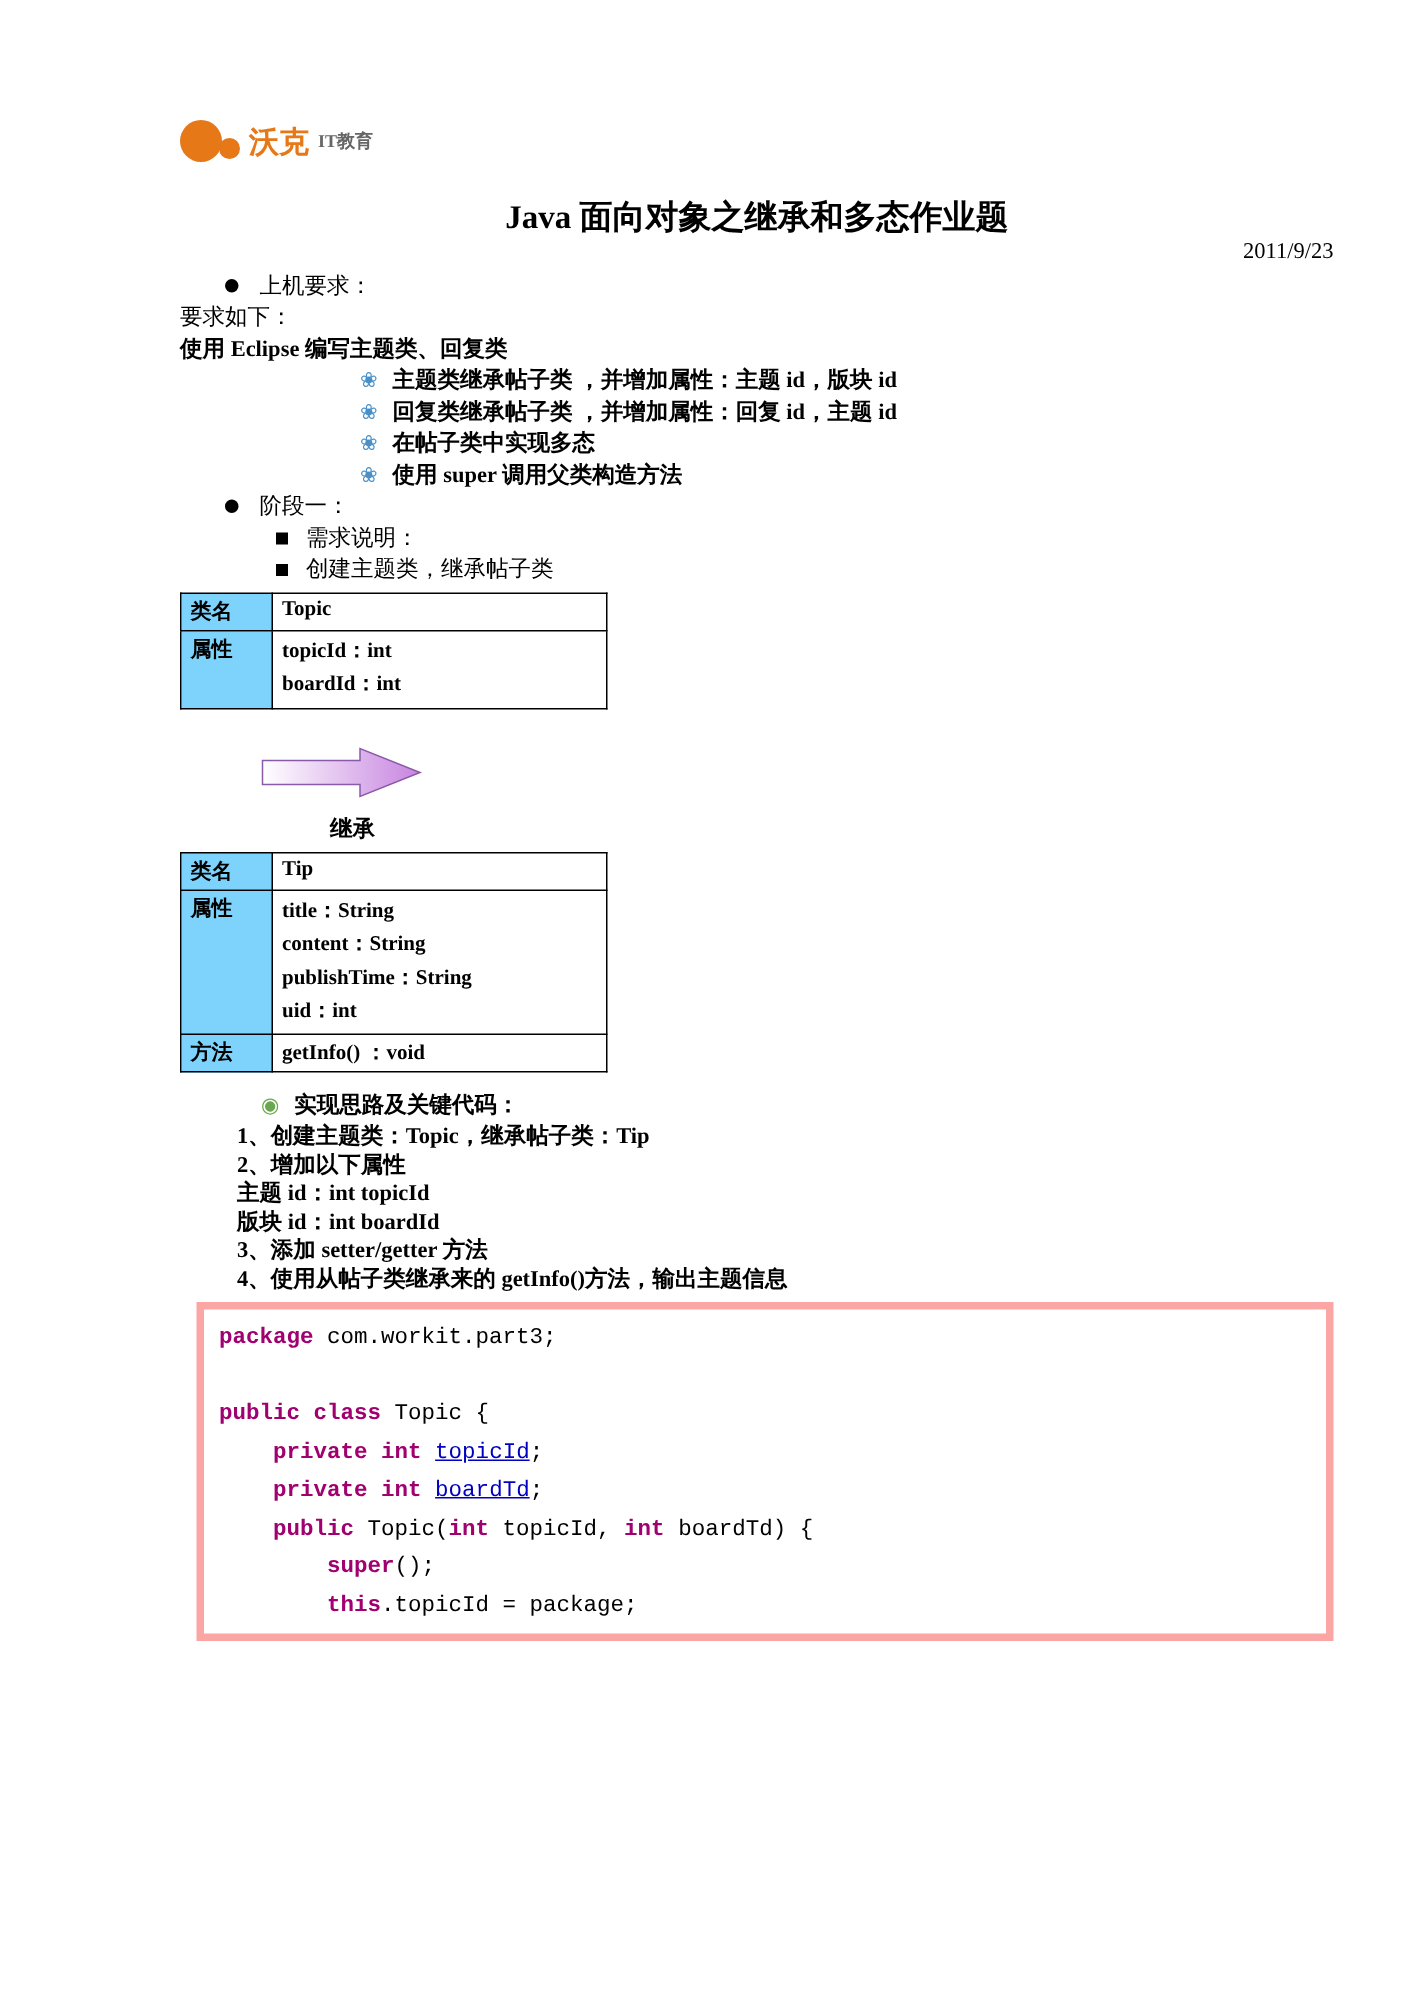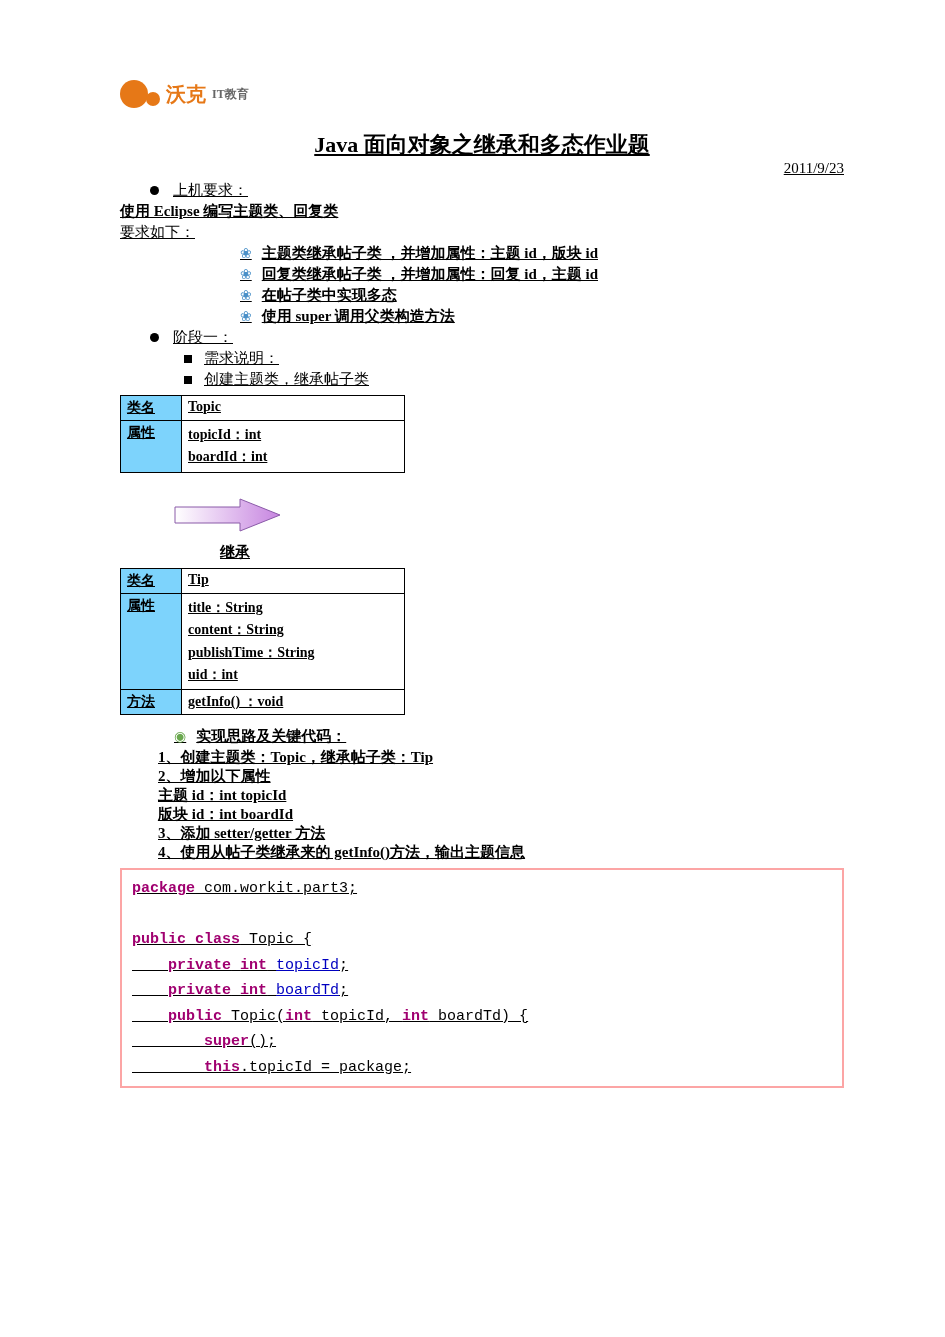--- a/index.html
+++ b/index.html
@@ -6,24 +6,23 @@
   margin: 0;
   padding: 0;
   background: #fff;
   font-family: "SimSun", "Microsoft YaHei", serif;
   font-size: 15px;
   color: #000;
 }
 .page {
   width: 945px;
   min-height: 1337px;
-  padding: 70px 101px 40px 120px;
+  padding: 70px 56px 40px 120px;
   box-sizing: border-box;
   position: relative;
-  text-decoration: underline;
 }
 .logo {
   position: absolute;
   top: 80px;
   left: 120px;
 }
 .logo-img {
   display: flex;
   align-items: center;
   gap: 4px;
@@ -137,27 +136,28 @@
 .arrow-svg {
   display: block;
 }
 .inherit-label {
   margin-left: 100px;
   font-weight: bold;
   margin-top: 4px;
   margin-bottom: 6px;
 }
 .code-box {
-  border: 2px solid #fca5a5;
+  border: 5px solid #fca5a5;
   padding: 6px 10px;
   font-family: Consolas, "Courier New", monospace;
   font-size: 15px;
   line-height: 1.7;
   margin-top: 6px;
   white-space: pre;
+  margin-left: 11px;
 }
 .kw-pink { color: #a00070; font-weight: bold; }
 .underline-blue { text-decoration: underline; color: #0000c0; }
 </style>
 </head>
 <body>
 
 <div class="page">
 
   <div class="logo">
@@ -170,22 +170,22 @@
   </div>
 
   <div class="title">Java 面向对象之继承和多态作业题</div>
   <div class="date">2011/9/23</div>
 
   <div class="bullet-row">
     <span class="bullet-dot"></span>
     <span>上机要求：</span>
   </div>
 
+  <div class="plain-line">要求如下：</div>
   <div class="plain-line bold">使用 Eclipse 编写主题类、回复类</div>
-  <div class="plain-line">要求如下：</div>
 
   <div class="bullet-row">
     <span class="bullet-flower">❀</span>
     <span class="bold">主题类继承帖子类 ，并增加属性：主题 id，版块 id</span>
   </div>
   <div class="bullet-row">
     <span class="bullet-flower">❀</span>
     <span class="bold">回复类继承帖子类 ，并增加属性：回复 id，主题 id</span>
   </div>
   <div class="bullet-row">

